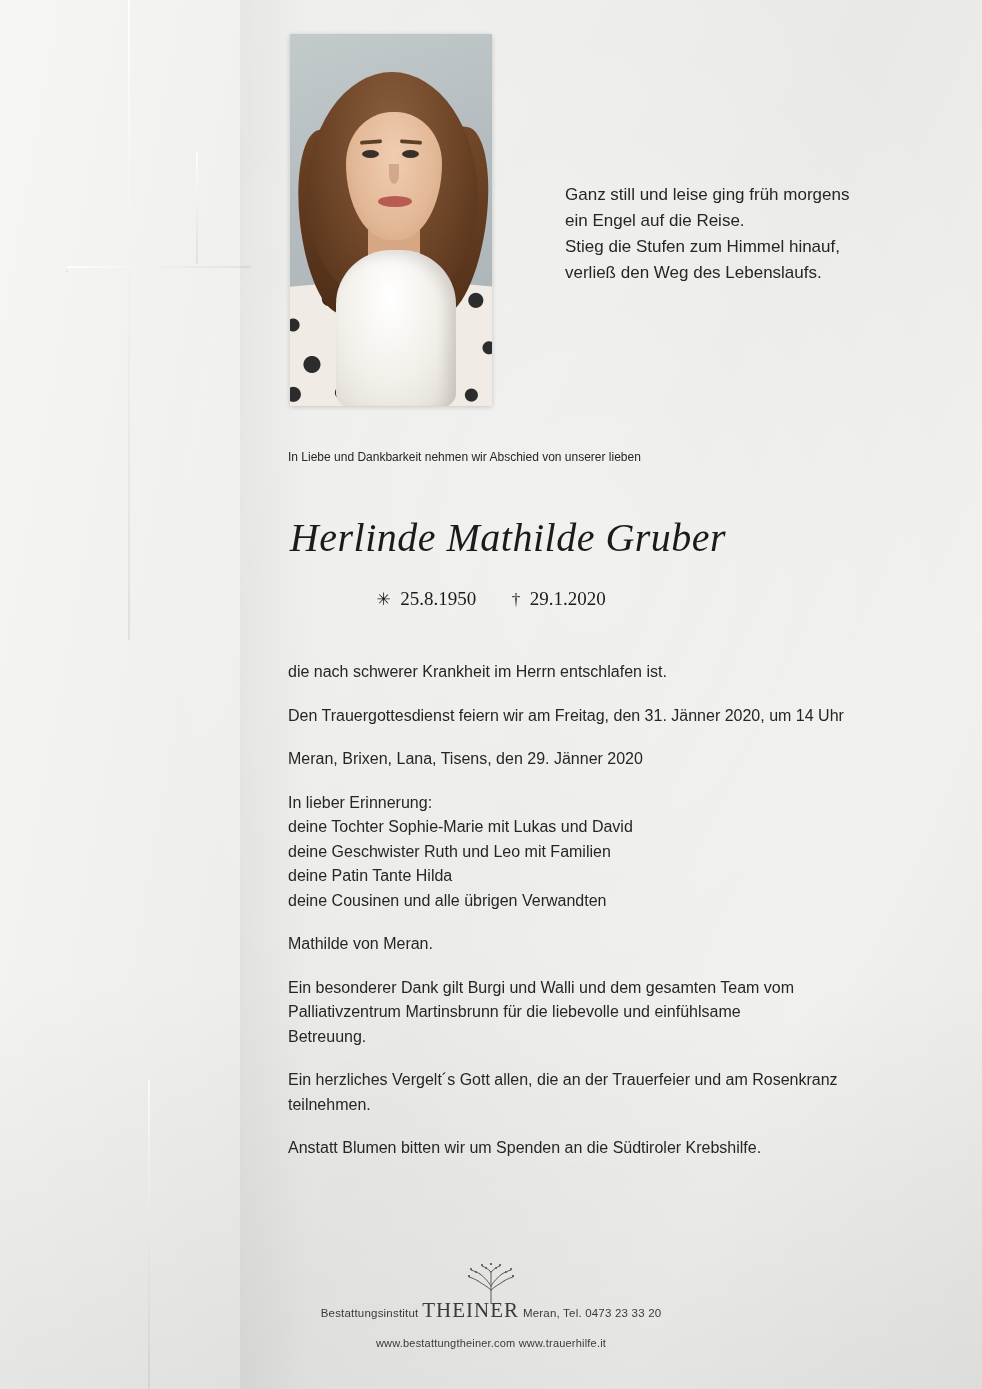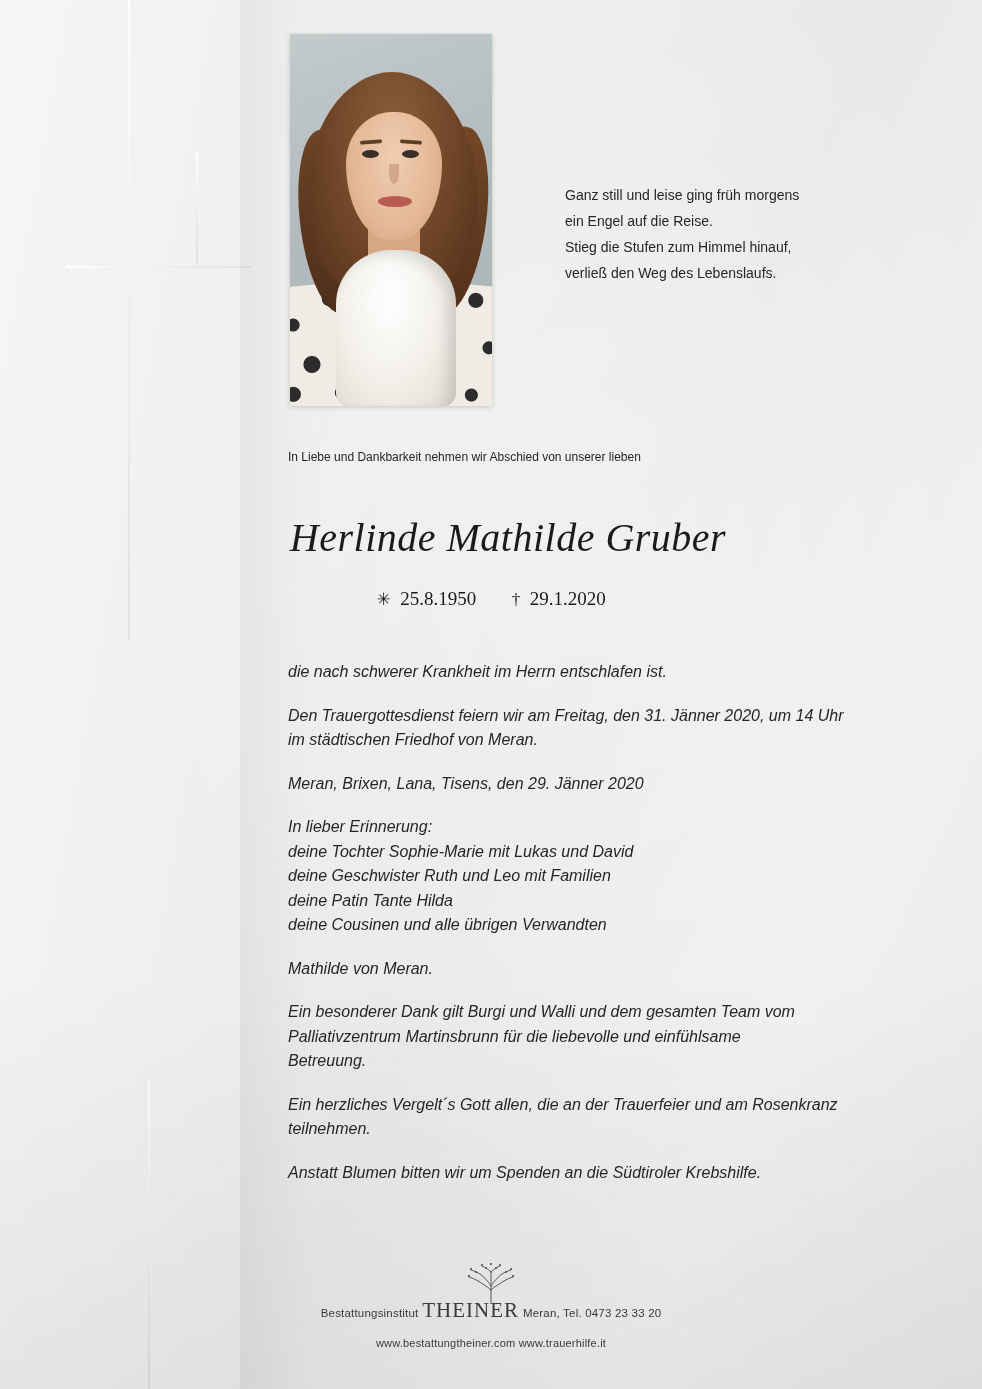--- a/index.html
+++ b/index.html
@@ -170,21 +170,21 @@
   }
   .portrait .shoulder-l { left: -14px; transform: rotate(-5deg); }
   .portrait .shoulder-r { right: -18px; transform: rotate(5deg); }
 
   
   .poem {
     position: absolute;
     left: 565px;
     top: 182px;
     width: 370px;
-    font-size: 14px;
+    font-size: 17px;
     line-height: 26px;
     color: #262626;
   }
   .poem div { white-space: nowrap; }
 
   .intro {
     position: absolute;
     left: 288px;
     top: 445px;
     font-size: 12px;
@@ -221,21 +221,21 @@
 
   .body-text {
     position: absolute;
     left: 288px;
     top: 660px;
     width: 640px;
     font-size: 16px;
     line-height: 24.5px;
     color: #262626;
   }
-  .para { margin-bottom: 19px; font-style: italic; }
+  .para { margin-bottom: 19px; }
   .para:last-child { margin-bottom: 0; }
   .para .ln { display: block; }
 
   
   .footer {
     position: absolute;
     left: 0;
     right: 0;
     bottom: 40px;
     text-align: center;
@@ -312,21 +312,20 @@
     <span class="sym">†</span>
     &nbsp;<span>29.1.2020</span>
   </div>
 
   <div class="body-text">
     <div class="para">
       <span class="ln">die nach schwerer Krankheit im Herrn entschlafen ist.</span>
     </div>
     <div class="para">
       <span class="ln">Den Trauergottesdienst feiern wir am Freitag, den 31. Jänner 2020, um 14 Uhr</span>
-      <span class="ln">im städtischen Friedhof von Meran.</span>
     </div>
     <div class="para">
       <span class="ln">Meran, Brixen, Lana, Tisens, den 29. Jänner 2020</span>
     </div>
     <div class="para">
       <span class="ln">In lieber Erinnerung:</span>
       <span class="ln">deine Tochter Sophie-Marie mit Lukas und David</span>
       <span class="ln">deine Geschwister Ruth und Leo mit Familien</span>
       <span class="ln">deine Patin Tante Hilda</span>
       <span class="ln">deine Cousinen und alle übrigen Verwandten</span>

